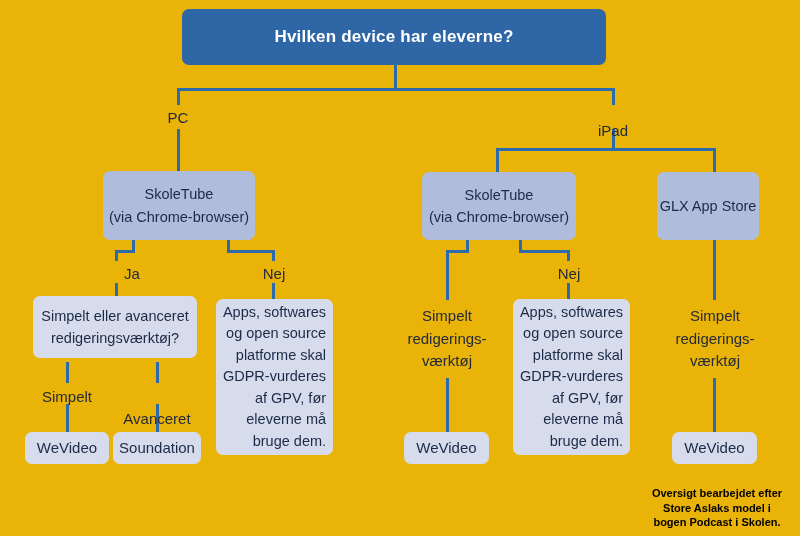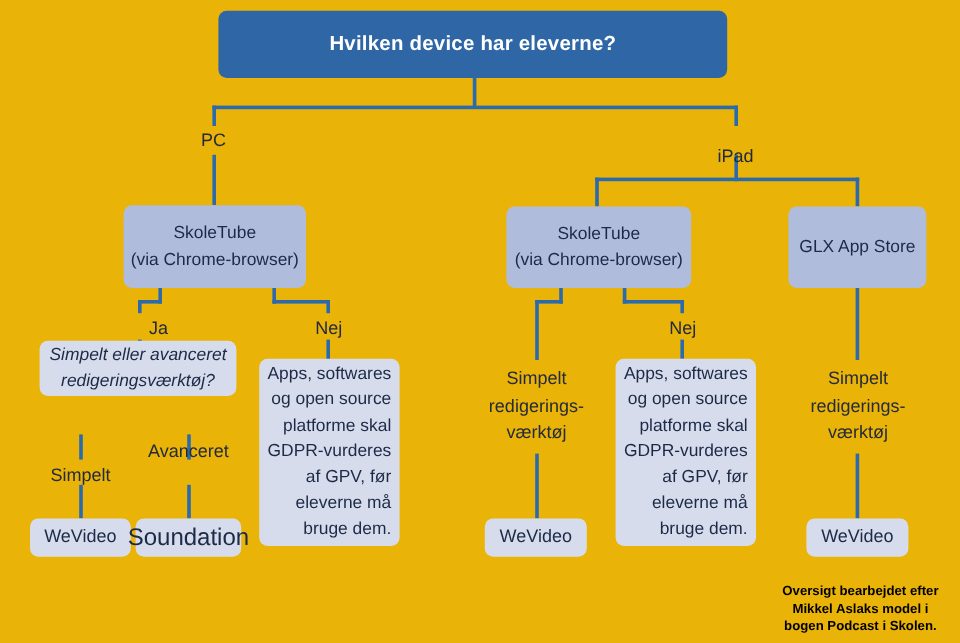--- a/index.html
+++ b/index.html
@@ -103,63 +103,63 @@
   <div class="line" style="left:713px; top:378px; width:3px; height:54px;"></div>
 
   <div class="node header" style="left:182px; top:9px; width:424px; height:56px;">Hvilken device har eleverne?</div>
 
   <div class="node medium" style="left:103px; top:171px; width:152px; height:69px;">SkoleTube
 (via Chrome-browser)</div>
 
   <div class="node medium" style="left:422px; top:172px; width:154px; height:68px;">SkoleTube
 (via Chrome-browser)</div>
 
-  <div class="node medium" style="left:657px; top:172px; width:115px; height:68px;">GLX App Store</div>
+  <div class="node medium" style="left:657px; top:172px; width:102px; height:68px;">GLX App Store</div>
 
-  <div class="node light" style="left:33px; top:284px; width:164px; height:46px;font-style:italic;">Simpelt eller avanceret
+  <div class="node light" style="left:33px; top:296px; width:164px; height:62px;">Simpelt eller avanceret
 redigeringsværktøj?</div>
 
   <div class="node light gdpr" style="left:216px; top:299px; width:117px; height:156px;">Apps, softwares
 og open source
 platforme skal
 GDPR-vurderes
 af GPV, før
 eleverne må
 bruge dem.</div>
 
   <div class="node light gdpr" style="left:513px; top:299px; width:117px; height:156px;">Apps, softwares
 og open source
 platforme skal
 GDPR-vurderes
 af GPV, før
 eleverne må
 bruge dem.</div>
 
   <div class="node light" style="left:25px; top:432px; width:84px; height:32px; font-size:15px;">WeVideo</div>
 
-  <div class="node light" style="left:113px; top:432px; width:88px; height:32px; font-size:20px;">Soundation</div>
+  <div class="node light" style="left:113px; top:432px; width:88px; height:32px; font-size:15px;">Soundation</div>
 
   <div class="node light" style="left:404px; top:432px; width:85px; height:32px; font-size:15px;">WeVideo</div>
 
   <div class="node light" style="left:672px; top:432px; width:85px; height:32px; font-size:15px;">WeVideo</div>
 
   <div class="label" style="left:158px; top:107px; width:40px;">PC</div>
   <div class="label" style="left:588px; top:120px; width:50px;">iPad</div>
 
   <div class="label" style="left:112px;  top:263px; width:40px;">Ja</div>
   <div class="label" style="left:253px; top:263px; width:42px;">Nej</div>
   <div class="label" style="left:548px; top:263px; width:42px;">Nej</div>
 
   <div class="label" style="left:27px;  top:386px; width:80px;">Simpelt</div>
-  <div class="label" style="left:112px; top:366px; width:90px;">Avanceret</div>
+  <div class="label" style="left:112px; top:408px; width:90px;">Avanceret</div>
 
   <div class="label" style="left:392px; top:305px; width:110px; line-height:1.5;">Simpelt
 redigerings-
 værktøj</div>
   <div class="label" style="left:660px; top:305px; width:110px; line-height:1.5;">Simpelt
 redigerings-
 værktøj</div>
 
   <div class="attribution">Oversigt bearbejdet efter
-Mikkel Aslaks model i
+Store Aslaks model i
 bogen Podcast i Skolen.</div>
 
 </div>
 
 </body></html>

